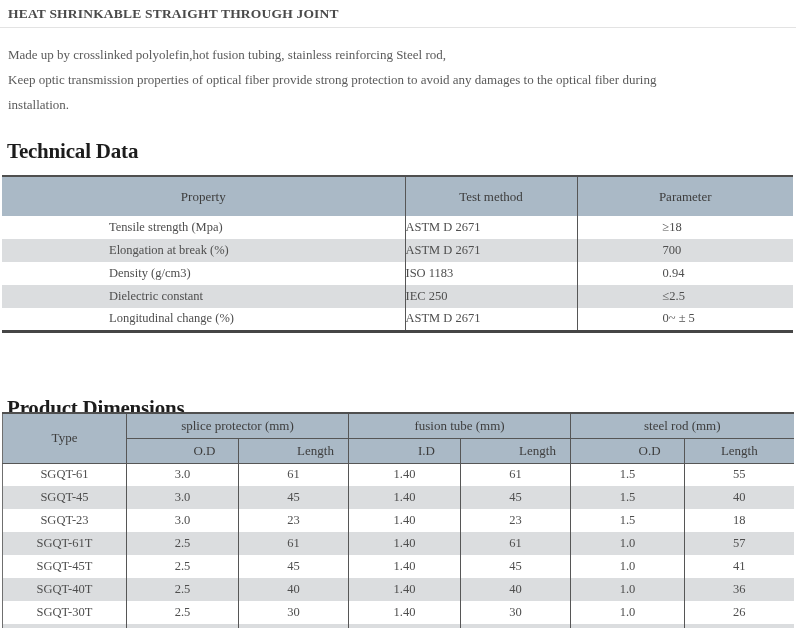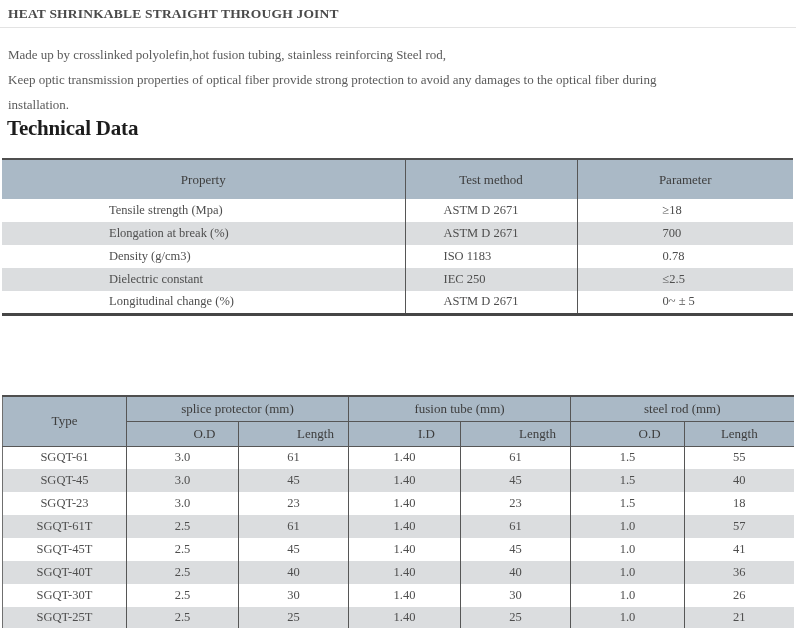--- a/index.html
+++ b/index.html
@@ -11,34 +11,34 @@
   .page-title {
     position:absolute; top:6px; left:8px;
     font-size:13.5px; font-weight:bold; color:#4a4a4a; letter-spacing:0.2px;
   }
   .title-divider { position:absolute; top:27px; left:0; width:796px; height:1px; background:#e3e3e3; }
   .intro { position:absolute; top:34px; left:8px; font-size:13px; color:#5a5a5a; line-height:25px;margin-top:8px; }
   .sec-heading {
     position:absolute; left:7px; font-size:21px; font-weight:bold;
     color:#1c1c1c; letter-spacing:-0.2px;
   }
-  #tech-heading { top:116px; }
+  #tech-heading { top:139px; }
   #prod-heading { top:352px;margin-top:44px; }
 
-  table { border-collapse:collapse; table-layout:fixed; position:absolute; left:2px; width:791px; }
+  table { border-collapse:collapse; table-layout:fixed; position:absolute; left:2px; width:791px;margin-top:17px; }
   th { background:#aab9c6; font-weight:normal; color:#3d3d3d; font-size:13px; text-align:center; }
 
   #tech-table { top:158px; border-top:2px solid #4f4f4f; border-bottom:3px solid #464646; }
   #tech-table thead th { height:40px; }
   #tech-table thead th:not(:last-child) { border-right:1px solid #565656; }
   #tech-table tbody td { height:23px; font-size:12.5px; color:#4e4e4e; text-align:left; }
   #tech-table tbody td:not(:last-child) { border-right:1px solid #565656; }
   #tech-table tbody tr:nth-child(even) td { background:#dbdddf; }
   #tech-table tbody td:nth-child(1) { padding-left:107px; }
-  #tech-table tbody td:nth-child(2) { padding-left:38px; }
+  #tech-table tbody td:nth-child(2) { }
   #tech-table tbody td:nth-child(3) { padding-left:85px; }
 
   #prod-table { top:395px; border-top:2px solid #4f4f4f; border-bottom:3px solid #464646; border-left:1px solid #6f6f6f; }
   #prod-table thead th { height:25px; }
   #prod-table .type-cell { border-right:1px solid #565656; border-bottom:1px solid #565656; }
   #prod-table .group-cell { border-bottom:1px solid #565656; }
   #prod-table .group-cell:not(:last-child) { border-right:1px solid #565656; }
   #prod-table .sub-cell { border-bottom:1px solid #565656; }
   #prod-table .sub-cell:not(:last-child) { border-right:1px solid #565656;padding-left:44px; }
   #prod-table tbody td { height:23px; font-size:12.5px; color:#4e4e4e; text-align:center; }
@@ -87,21 +87,21 @@
           <td>≥18</td>
         </tr>
         <tr>
           <td>Elongation at break (%)</td>
           <td>ASTM D 2671</td>
           <td>700</td>
         </tr>
         <tr>
           <td>Density (g/cm3)</td>
           <td>ISO 1183</td>
-          <td>0.78</td>
+          <td>0.94</td>
         </tr>
         <tr>
           <td>Dielectric constant</td>
           <td>IEC 250</td>
           <td>≤2.5</td>
         </tr>
         <tr>
           <td>Longitudinal change (%)</td>
           <td>ASTM D 2671</td>
           <td>0~ ± 5</td>

